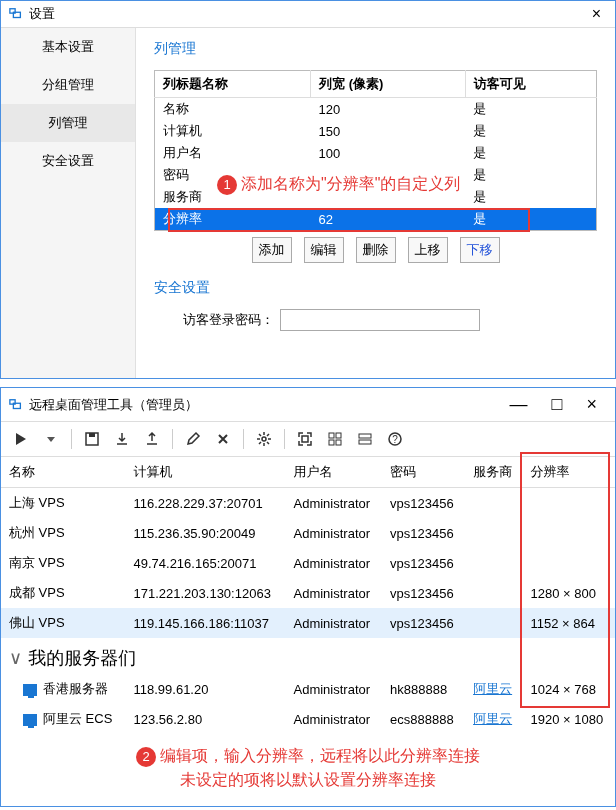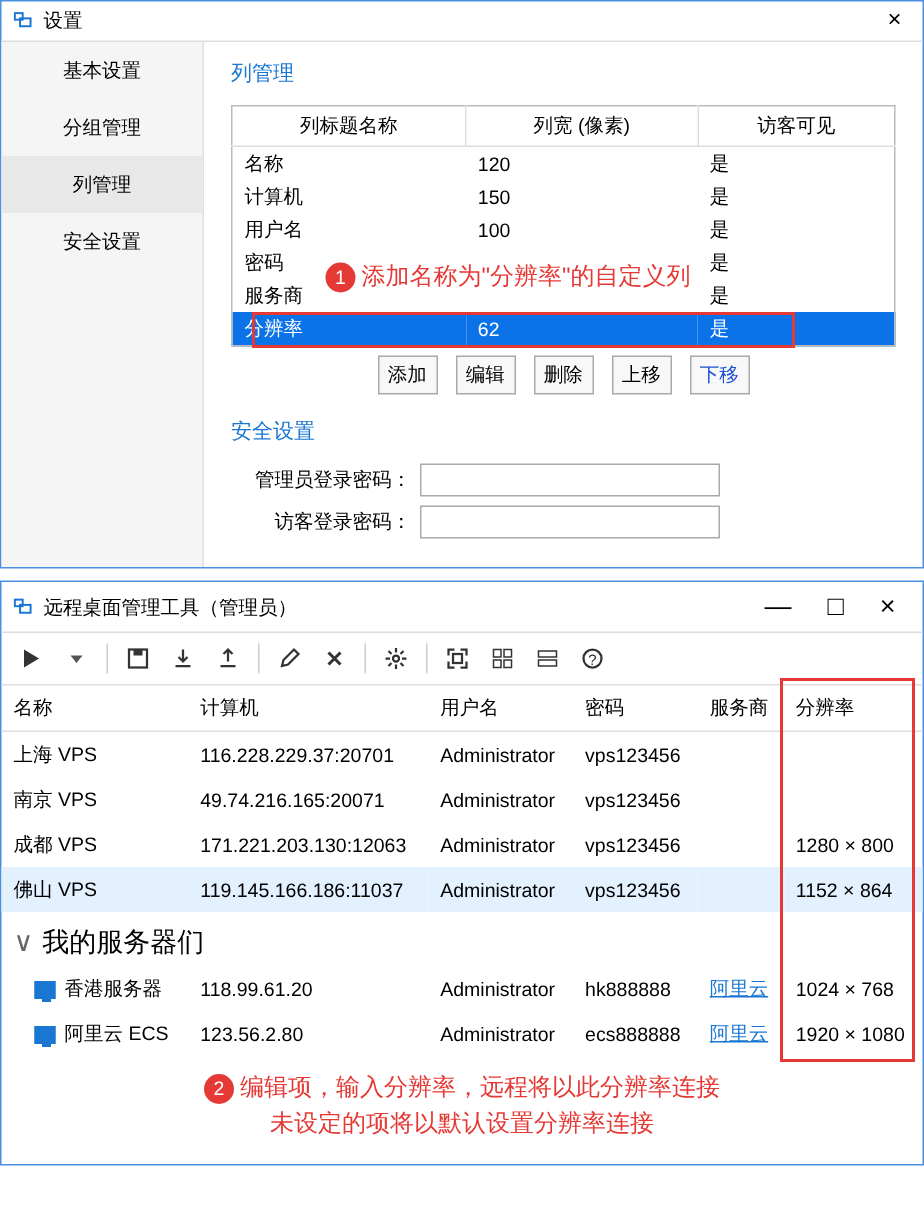--- a/index.html
+++ b/index.html
@@ -9,21 +9,21 @@
 .titlebar .icon { width: 14px; height: 14px; margin-right: 6px; }
 .titlebar .title { flex: 1; font-size: 13px; }
 .titlebar .close { font-size: 16px; cursor: pointer; padding: 0 6px; font-family: Arial; }
 .win1-body { display: flex; height: 350px; }
 .sidebar { width: 135px; background: #f5f5f5; border-right: 1px solid #e0e0e0; }
 .sidebar-item { padding: 10px 12px; text-align: center; cursor: pointer; }
 .sidebar-item.active { background: #e8e8e8; }
 .content { flex: 1; padding: 12px 18px; }
 .section-title { color: #1976d2; font-size: 14px; margin-bottom: 12px; }
 .col-table { border: 1px solid #bbb; border-collapse: collapse; width: 100%; }
-.col-table th { text-align: center; font-weight: normal; padding: 4px 8px; border-bottom: 1px solid #ddd; border-right: 1px solid #ddd; background: #fff; }
+.col-table th { text-align: left; font-weight: bold; padding: 4px 8px; border-bottom: 1px solid #ddd; border-right: 1px solid #ddd; background: #fff; }
 .col-table th:last-child { border-right: none; }
 .col-table td { padding: 2px 8px; }
 .col-table tr.selected td { background: #0b72e8; color: #fff; }
 .btn-row { display: flex; gap: 12px; margin-top: 6px; justify-content: center; }
 .btn { border: 1px solid #aaa; background: #f8f8f8; padding: 3px 6px; font-size: 13px; cursor: pointer; font-family: Liberation Mono, monospace; }
 .btn.disabled { color: #1d4ed8; }
 .annot { position: absolute; color: #e53935; font-size: 16px; pointer-events: none; }
 .annot .num { display: inline-block; width: 20px; height: 20px; background: #e53935; color: #fff; border-radius: 50%; text-align: center; line-height: 20px; font-size: 13px; margin-right: 4px; }
 .redbox { position: absolute; border: 2px solid #e53935; pointer-events: none; }
 .field-row { display: flex; align-items: center; margin: 6px 0; }
@@ -113,24 +113,20 @@
       </table>
       <div class="btn-row">
         <button class="btn">添加</button>
         <button class="btn">编辑</button>
         <button class="btn">删除</button>
         <button class="btn">上移</button>
         <button class="btn disabled">下移</button>
       </div>
       <div class="section-title" style="margin-top:16px">安全设置</div>
       <div class="field-row">
-        <label>管理员登录密码：</label>
-        <input type="password" style="">
-      </div>
-      <div class="field-row">
         <label>访客登录密码：</label>
         <input type="password" style="">
       </div>
     </div>
   </div>
   <div class="annot" style="top:173px; left:216px;">
     <span class="num">1</span><span>添加名称为"分辨率"的自定义列</span>
   </div>
   <div class="redbox" style="top:207px; left:167px; width:362px; height:24px;"></div>
 </div>
@@ -236,20 +232,28 @@
     <tbody id="dbody">
         <tr>
           <td>上海 VPS</td>
           <td>116.228.229.37:20701</td>
           <td>Administrator</td>
           <td>vps123456</td>
           <td></td>
           <td></td>
         </tr>
         <tr>
+          <td>杭州 VPS</td>
+          <td>115.236.35.90:20049</td>
+          <td>Administrator</td>
+          <td>vps123456</td>
+          <td></td>
+          <td></td>
+        </tr>
+        <tr>
           <td>南京 VPS</td>
           <td>49.74.216.165:20071</td>
           <td>Administrator</td>
           <td>vps123456</td>
           <td></td>
           <td></td>
         </tr>
         <tr>
           <td>成都 VPS</td>
           <td>171.221.203.130:12063</td>

